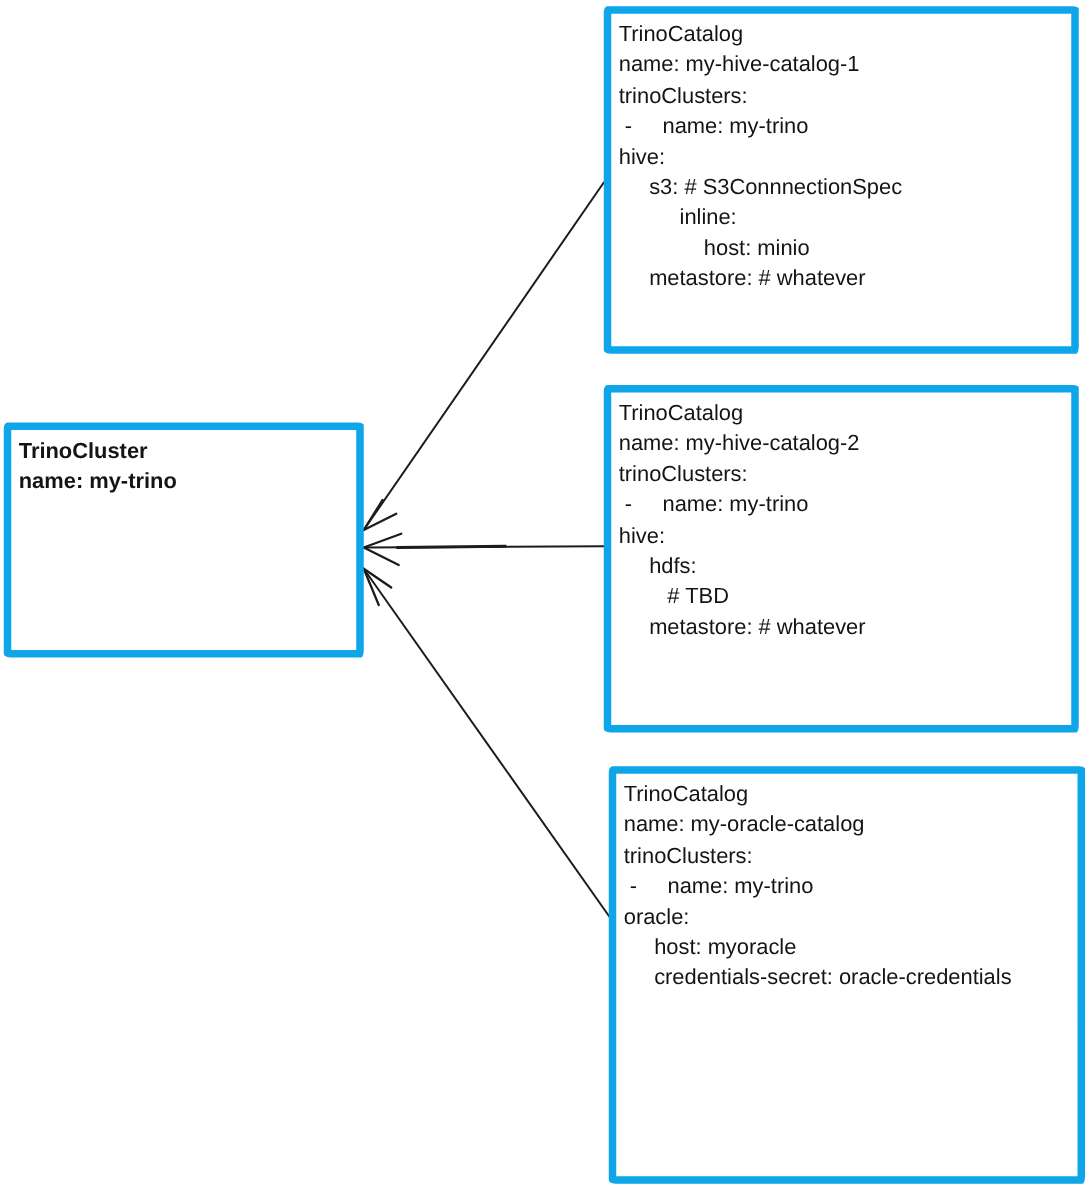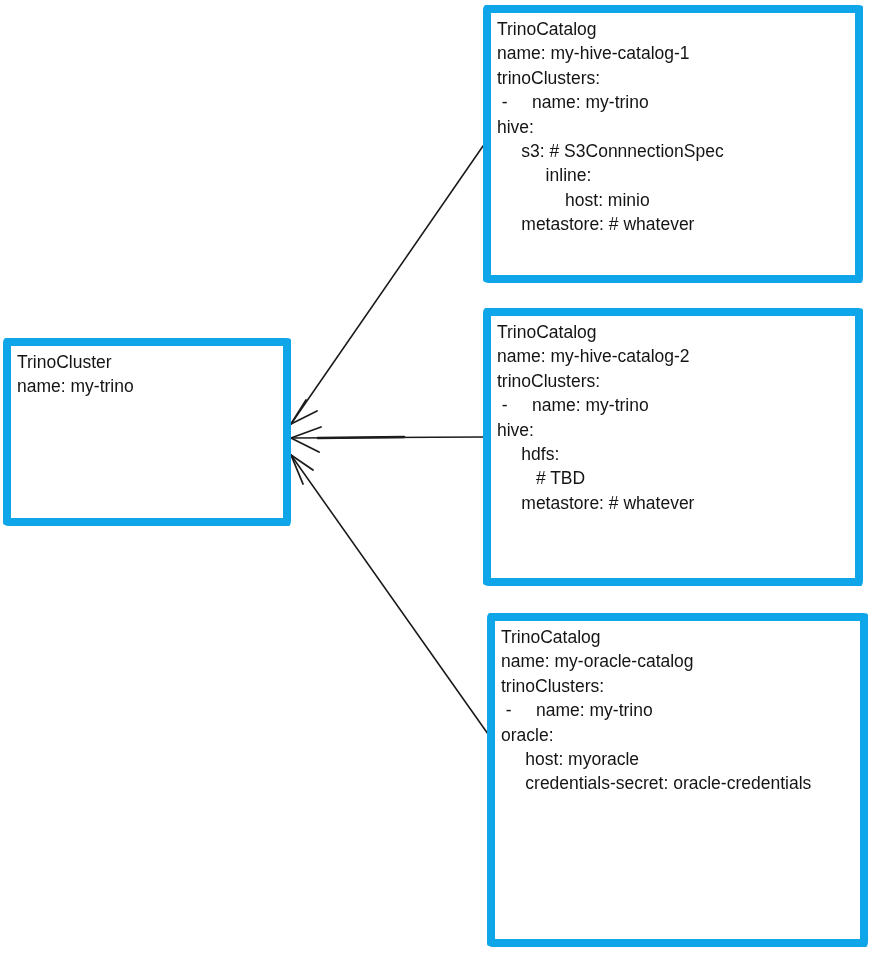--- a/index.html
+++ b/index.html
@@ -21,33 +21,33 @@
     left: 0;
     top: 0;
     width: 872px;
     height: 954px;
     pointer-events: none;
   }
   .box {
     position: absolute;
     box-sizing: border-box;
     background: #ffffff;
-    border: 8px solid #0ea5e9;
+    border: 6px solid #0ea5e9;
     
     border-radius: 3px 5px 2px 6px / 5px 2px 6px 3px;
   }
   .box pre {
     margin: 0;
     font-family: "Liberation Sans", "DejaVu Sans", sans-serif;
     font-size: 17.5px;
     line-height: 24.4px;
     white-space: pre;
     color: #141414;
   }
-  .cluster-box   { left: 3px;   top: 338px; width: 288px; height: 188px; }
+  .cluster-box   { left: 3px;   top: 338px; width: 288px; height: 188px; font-weight: bold; }
   .catalog-box-1 { left: 483px; top: 5px;   width: 380px; height: 278px; }
   .catalog-box-2 { left: 483px; top: 308px; width: 380px; height: 278px; }
   .catalog-box-3 { left: 487px; top: 613px; width: 381px; height: 334px; }
   .cluster-box pre,
   .catalog-box-1 pre,
   .catalog-box-2 pre,
   .catalog-box-3 pre {
     padding: 4px 6px;
   }
   .secret-box {

